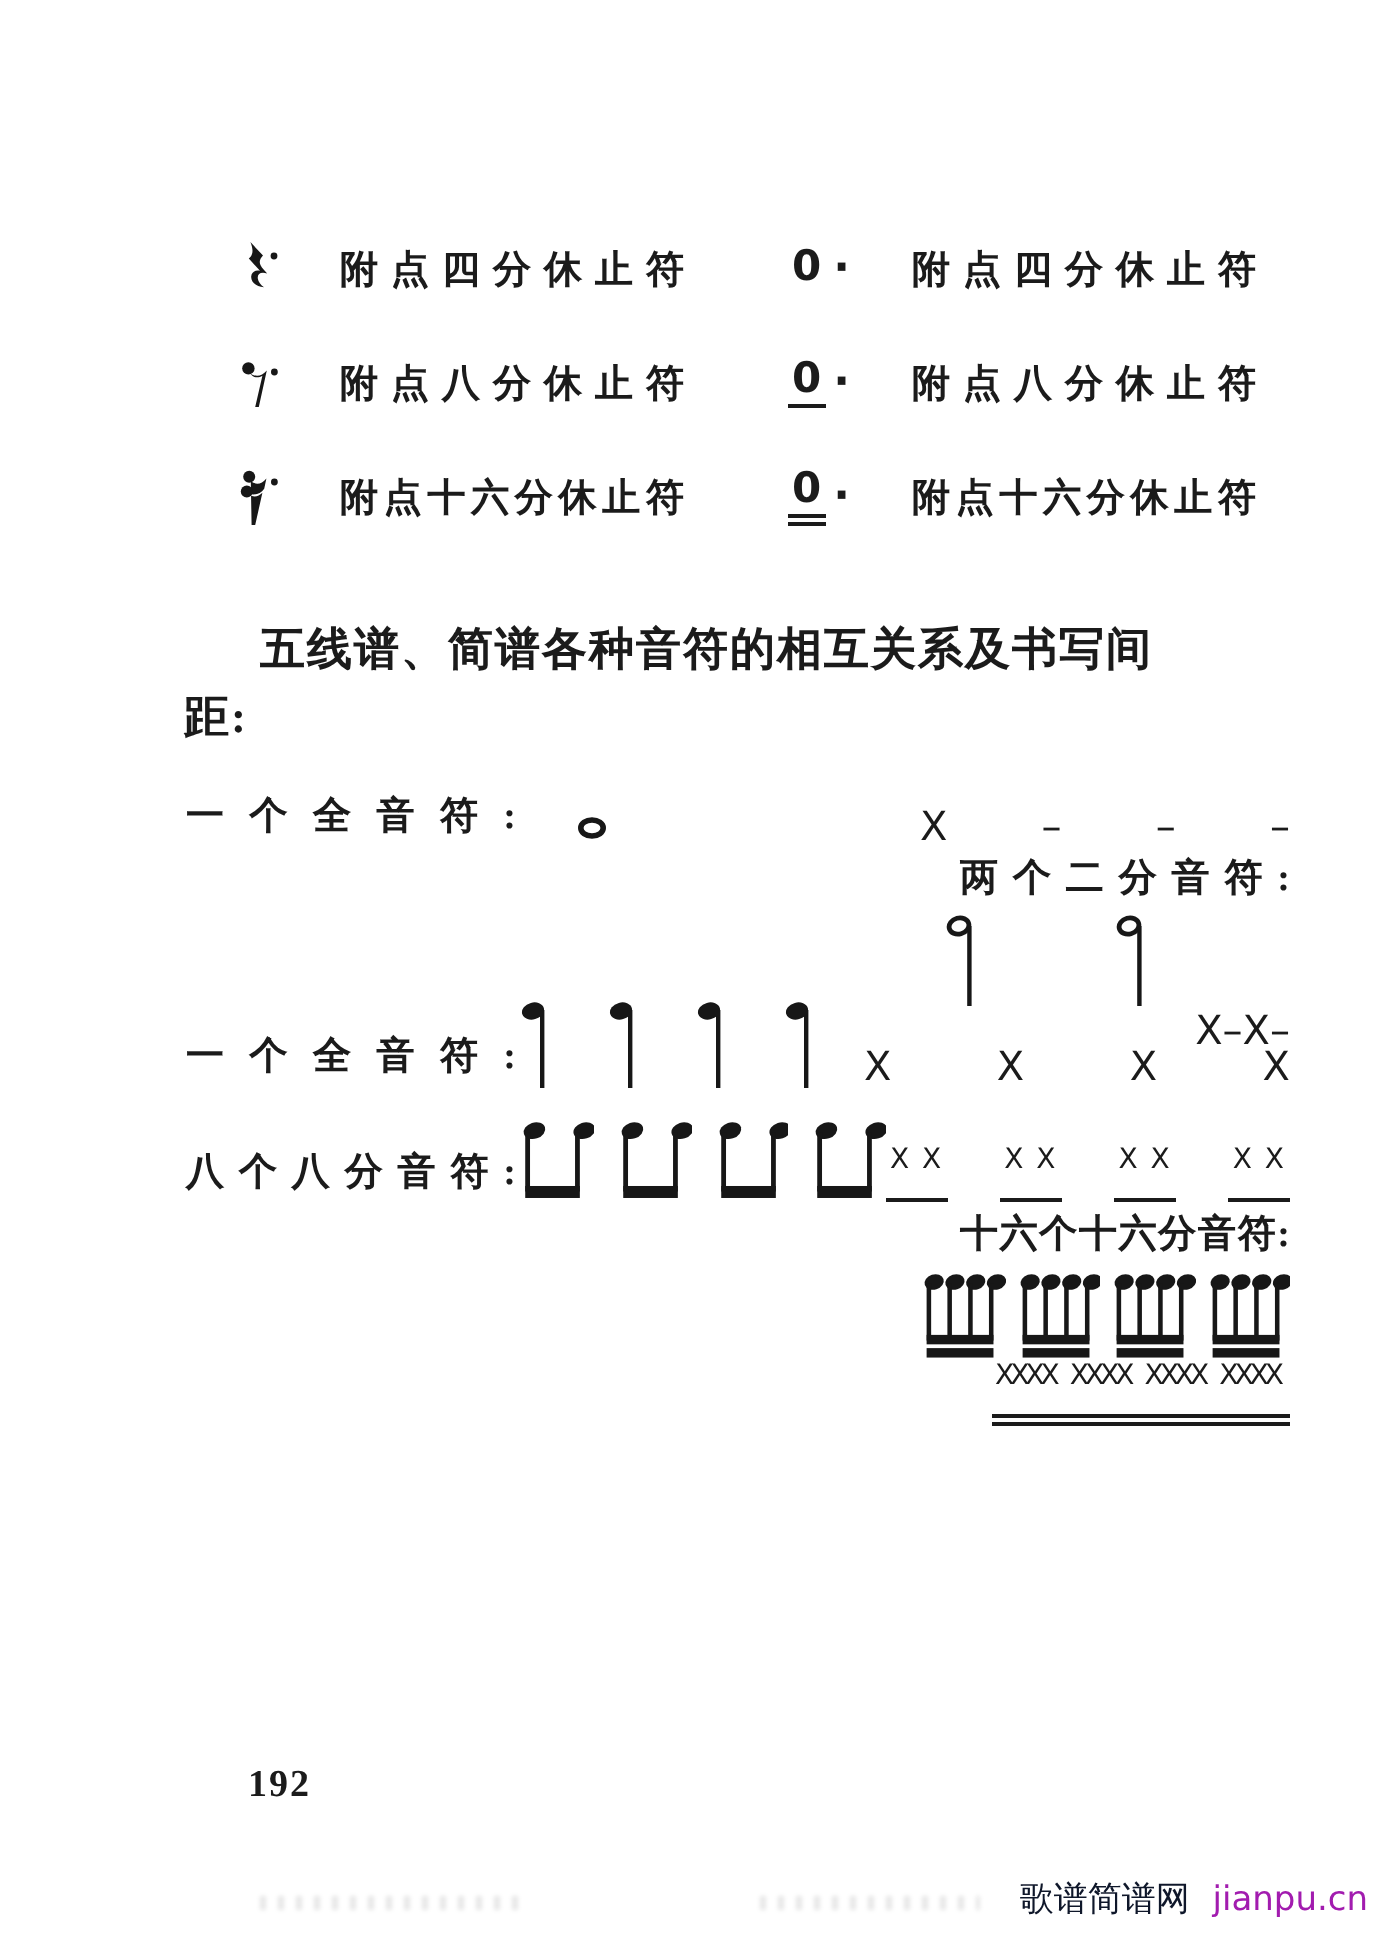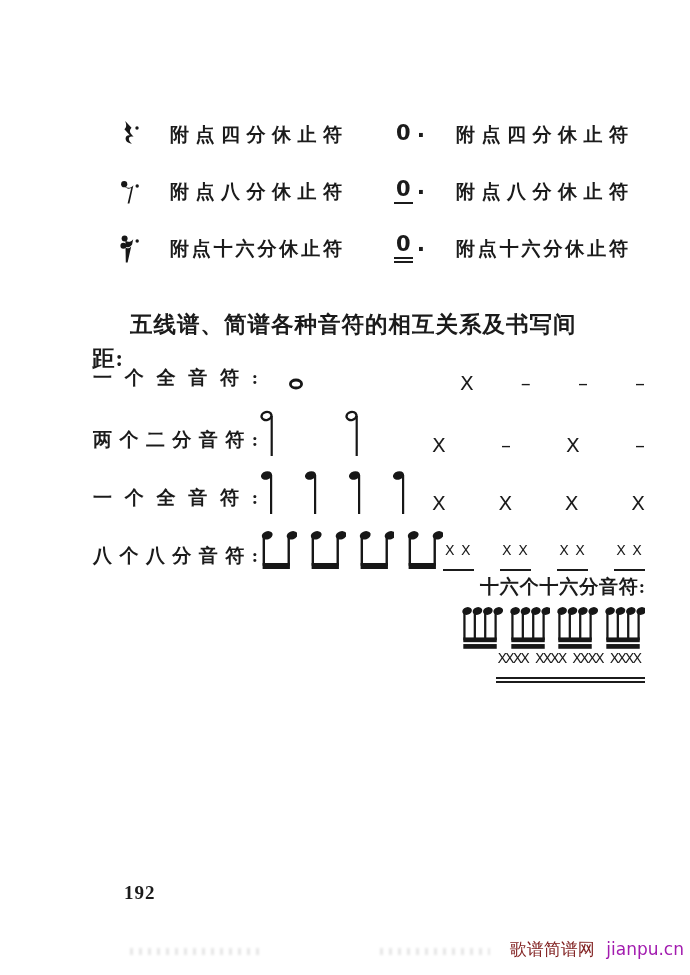--- a/index.html
+++ b/index.html
@@ -19,46 +19,46 @@
   .jdot{font-size:22px;font-weight:700;margin-left:4px;}
   .rest-sp2{width:8px;}
   svg .ink{fill:#171717;}
   svg .line{stroke:#171717;fill:none;}
 
   
   .heading{position:absolute;left:92px;top:308px;width:545px;font-size:22.5px;font-weight:700;line-height:34px;letter-spacing:1px;}
   .heading .h1{text-indent:38px;}
 
   
-  .note-table{position:absolute;left:93px;top:356px;width:552px;}
+  .note-table{position:absolute;left:93px;top:386px;width:552px;}
   .note-row{display:flex;align-items:flex-end;}
   .note-label{width:165px;font-size:19px;font-weight:600;text-align:justify;text-align-last:justify;padding-bottom:5px;}
   .staff-cell{display:flex;align-items:flex-end;}
   .staff-a{width:172px;}
   .staff-b{width:185px;}
   .jianpu-cell{flex:1;display:flex;justify-content:space-between;align-items:flex-end;font-family:"DejaVu Sans",sans-serif;padding-bottom:3px;}
   .xi{font-size:20px;line-height:1;}
   .xg{font-size:14px;line-height:1;padding:0 2px 12px 2px;letter-spacing:1px;}
   .xg4{letter-spacing:-2px;padding-right:5px;}
   .u1{border-bottom:2px solid #1b1b1b;}
   .u2{border-bottom:6px double #1b1b1b;}
   .r-whole{height:40px;}   .r-whole .staff-cell{padding-left:30px;padding-bottom:6px;}
-  .r-half{height:62px;}    .r-half .staff-cell{gap:70px;padding-left:2px;}
+  .r-half{height:62px;flex-direction:column;}    .r-half .staff-cell{gap:70px;padding-left:2px;}
   .r-quarter{height:58px;} .r-quarter .staff-cell{gap:30px;padding-left:2px;}
   .r-eighth{height:58px;}  .r-eighth .staff-cell{gap:10px;}
   .r-sixteenth{height:58px;flex-direction:column;}.r-sixteenth .staff-cell{gap:5px;}
 
   
   .body-text{position:absolute;left:92px;top:651px;width:534px;font-size:19.5px;font-weight:600;line-height:30px;text-align:justify;letter-spacing:0.5px;}
   .body-text p{margin:0 0 4px 0;text-indent:2em;}
 
   .page-number{position:absolute;left:124px;top:882px;font-size:19px;font-weight:600;letter-spacing:1px;}
 
   .watermark{position:absolute;right:6px;top:938px;font-size:17px;font-family:"DejaVu Sans",sans-serif;}
-  .wm-name{color:#7f1d1d;}
+  .wm-name{color:#0f172a;}
   .wm-url{color:#a21caf;margin-left:6px;}
 
   .scan-artifact{position:absolute;top:948px;height:7px;background:repeating-linear-gradient(90deg,#777 0 3px,transparent 3px 9px);opacity:0.18;filter:blur(1px);}
   .art-a{left:130px;width:130px;}
   .art-b{left:380px;width:110px;}
 </style>
 </head>
 <body>
 
 <div class="page">

